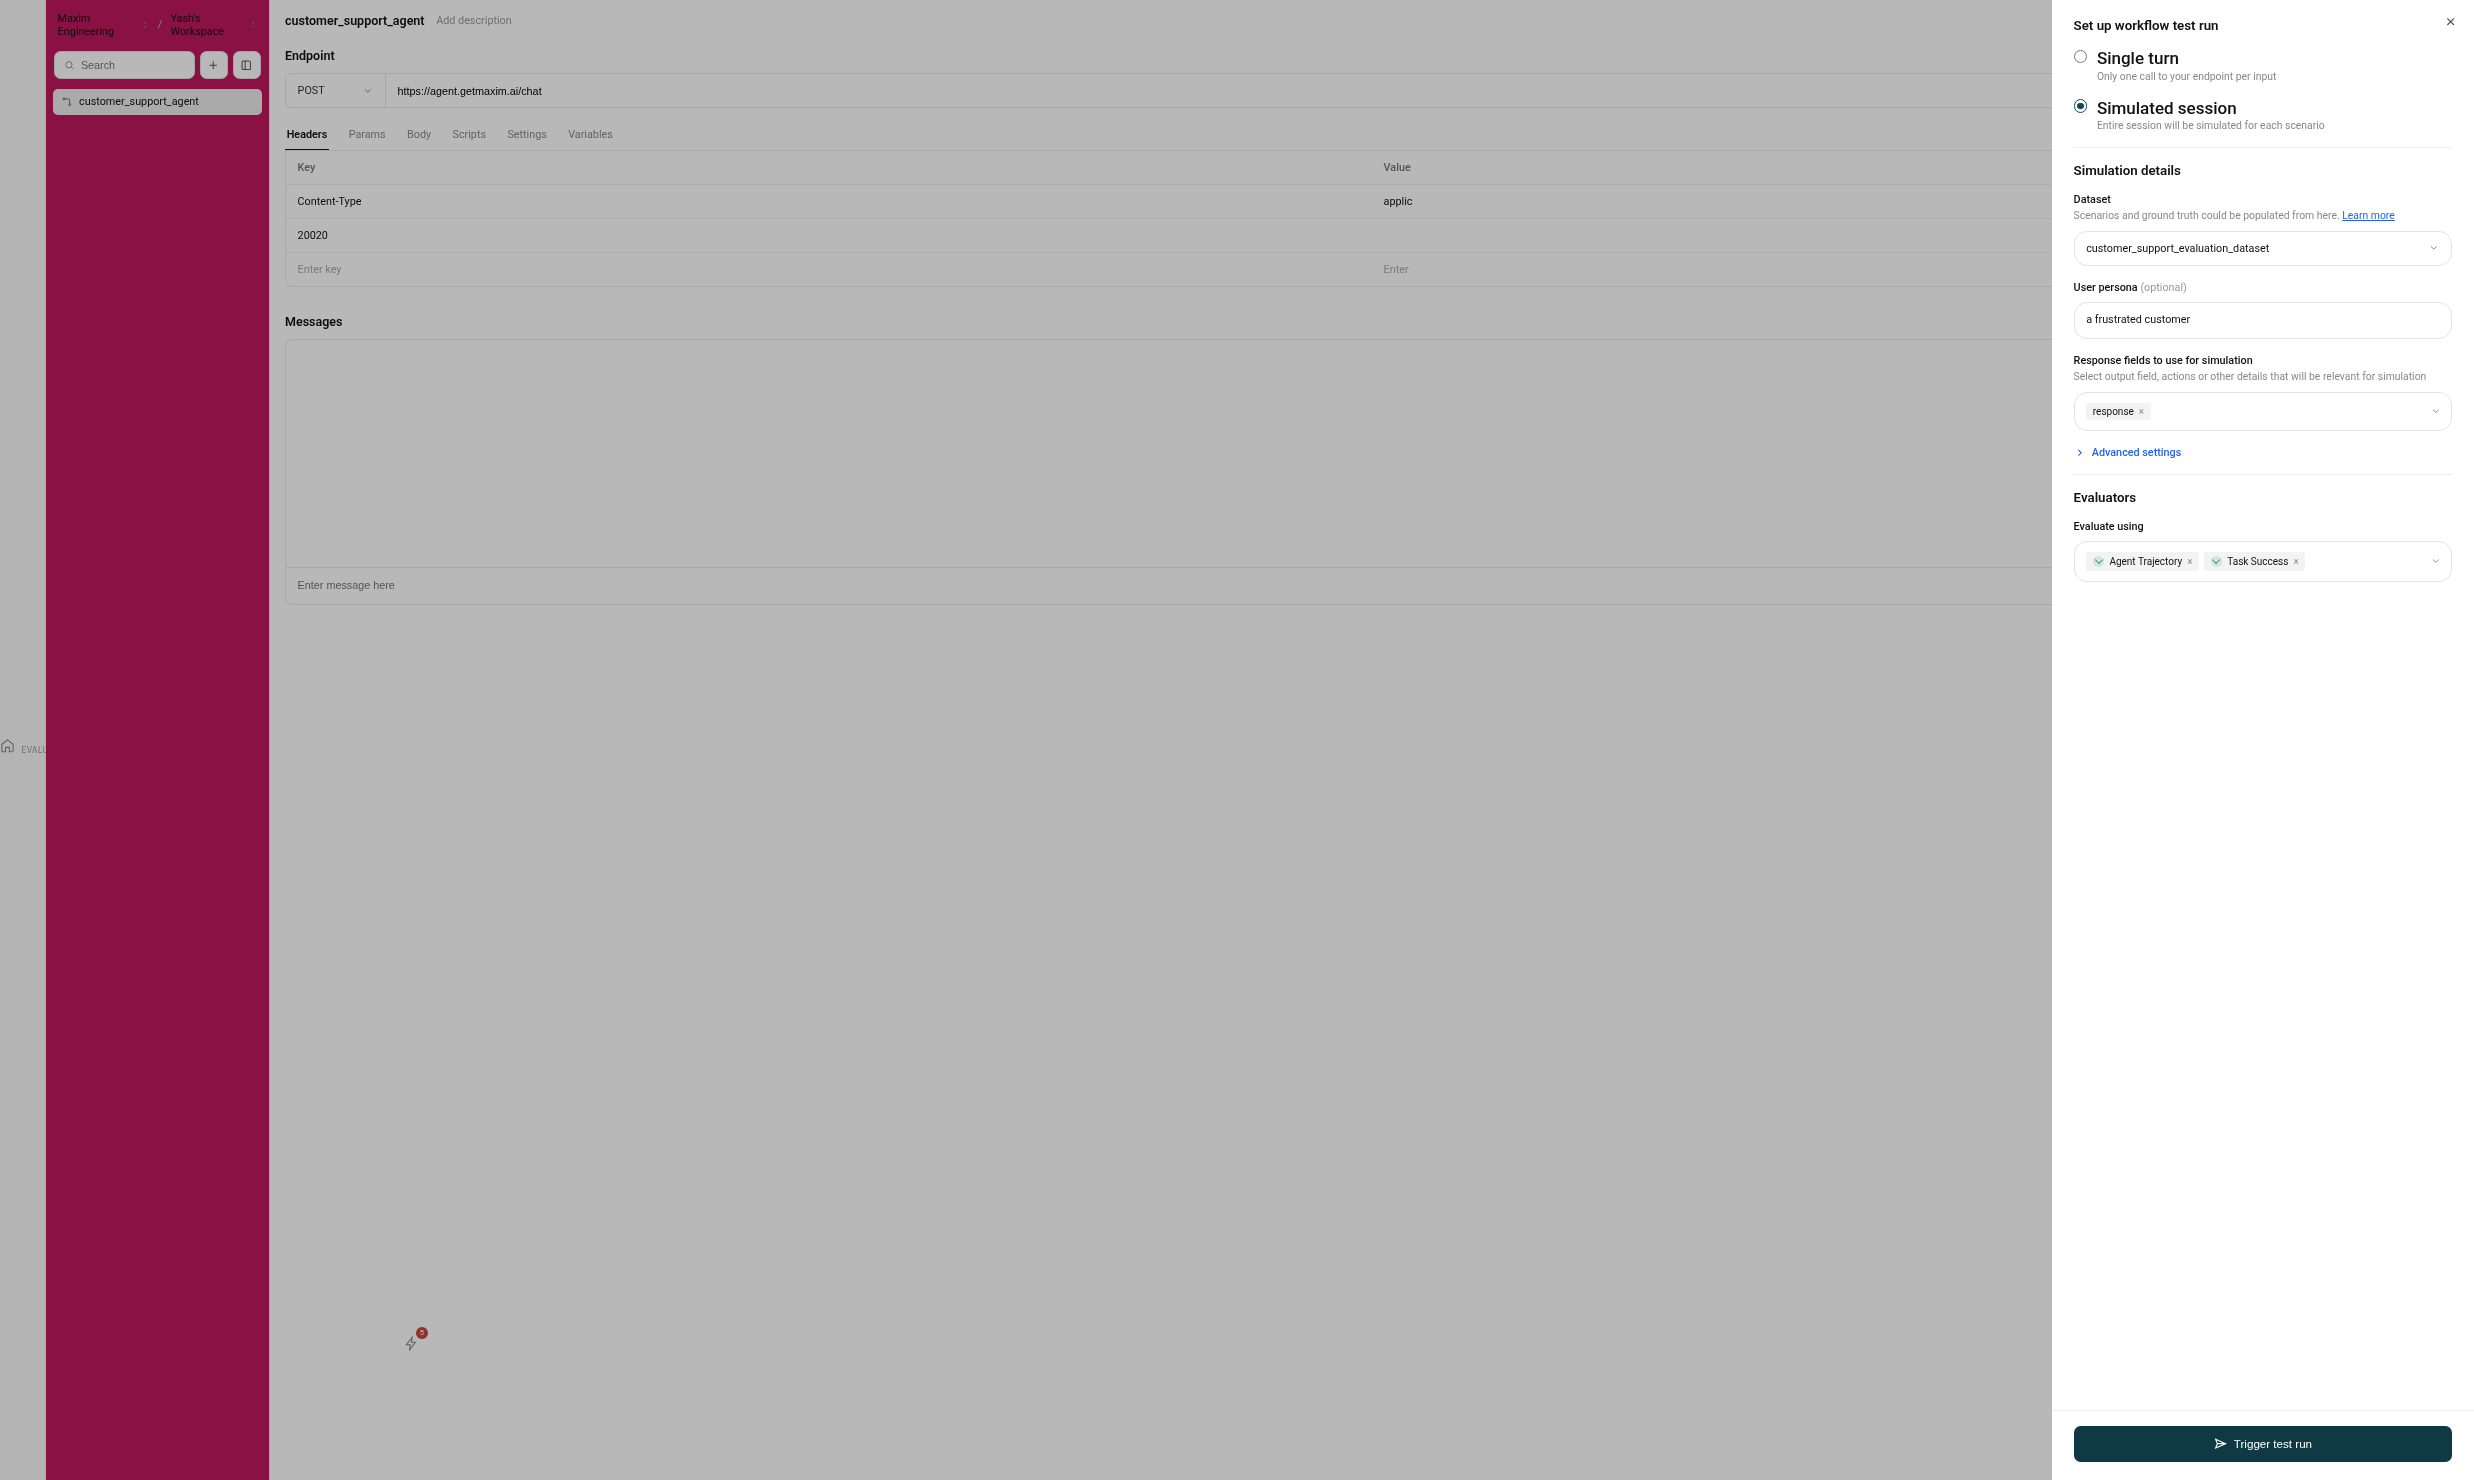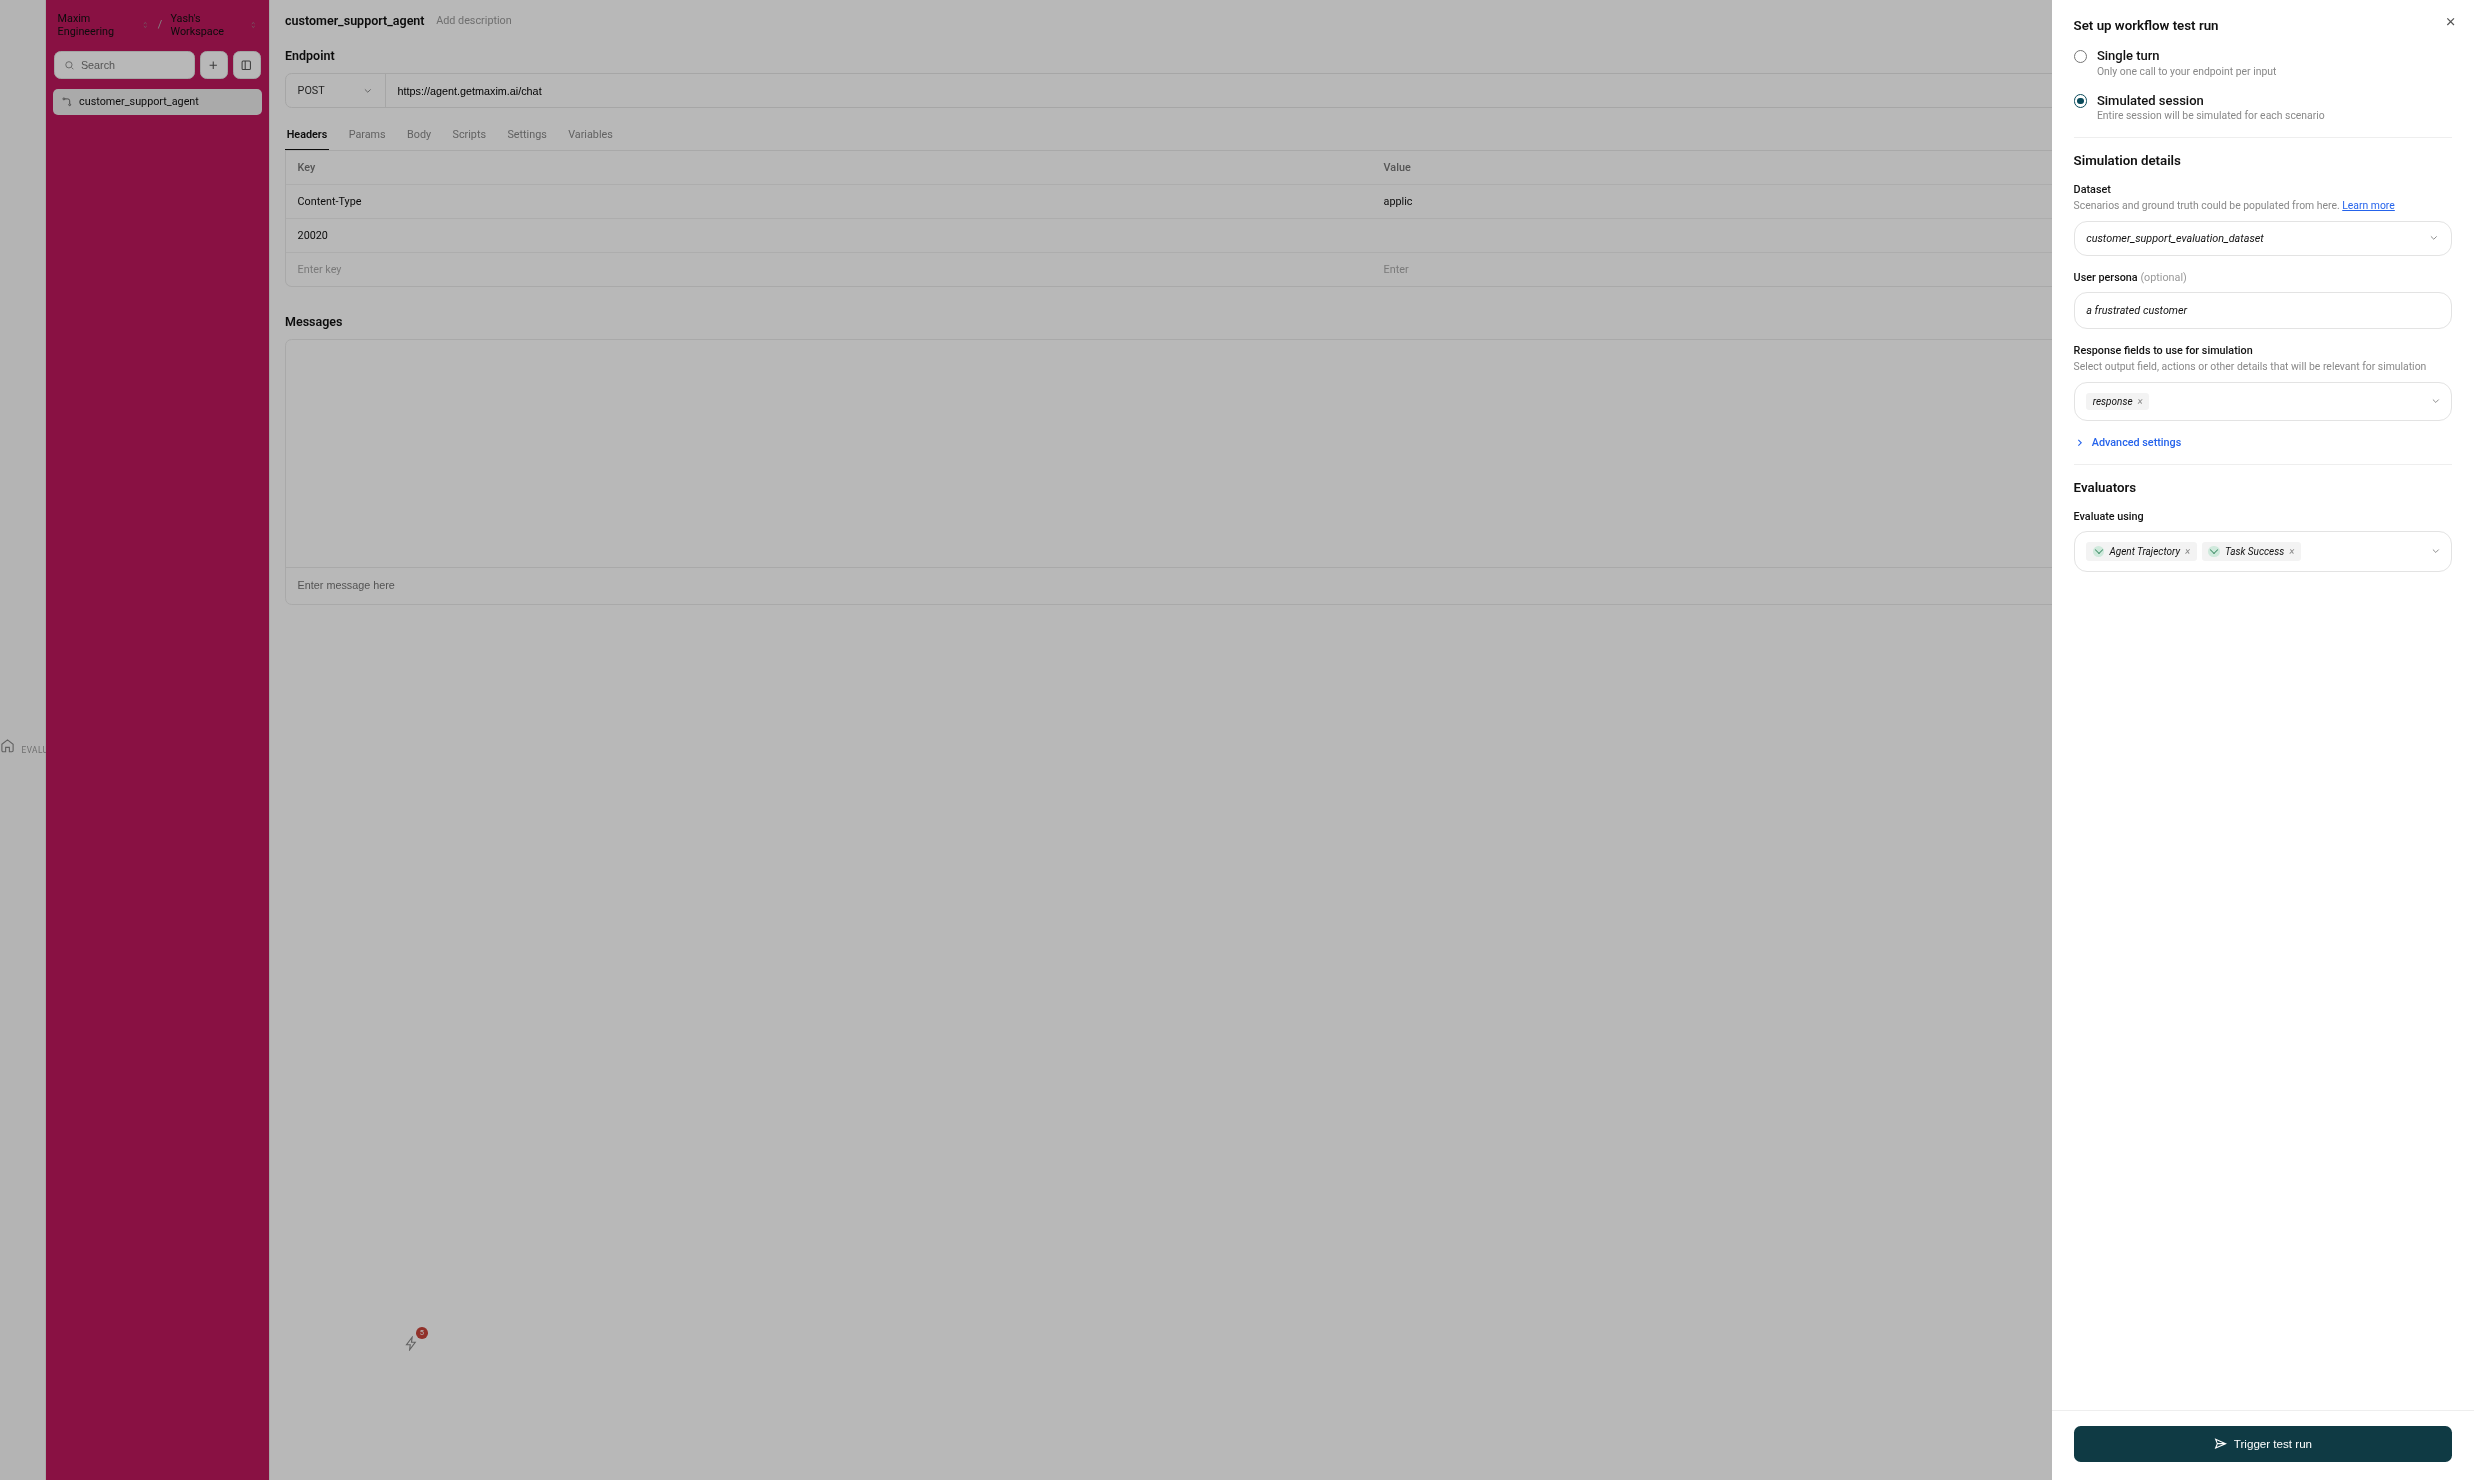--- a/index.html
+++ b/index.html
@@ -62,31 +62,31 @@
   .overlay { position:absolute; inset:0; background:rgba(0,0,0,.28); display:flex; justify-content:flex-end; }
   .drawer { width:422px; background:#fff; height:100%; display:flex; flex-direction:column; }
   .drawer-body { flex:1; overflow:auto; padding: 18px 21.6px 8.3px; }
   .drawer h2 { font-size:13.3px; font-weight:600; }
   .drawer-close { position:absolute; top:15px; right:16.6px; cursor:pointer; color:#555; }
 
   .radio-row { display:flex; gap:10px; margin:15px 0 5px; align-items:flex-start; cursor:pointer; }
   .radio { width:13.3px; height:13.3px; border-radius:50%; border:1.7px solid #777; margin-top:1.7px; flex-shrink:0; display:flex; align-items:center; justify-content:center; }
   .radio.checked { border-color:#0a4a5a; }
   .radio.checked::after { content:''; width:6.6px; height:6.6px; background:#0a4a5a; border-radius:50%; }
-  .radio-title { font-size:13px; font-weight:500; }
+  .radio-title { font-size:17px; font-weight:500; }
   .radio-sub { font-size:10.4px; color:#888; margin-top:1.7px; }
 
   .hr { height:0.8px; background:#eee; margin:15px 0; }
 
   .field-label { font-size:10.8px; font-weight:500; margin-top:15px; }
   .field-sub { font-size:10.4px; color:#888; margin-top:3.3px; }
   .field-sub a { color:#2563eb; text-decoration:underline; cursor:pointer; }
   .optional { color:#999; font-weight:400; }
 
-  .select, .textfield, .multiselect { margin-top:8.3px; border:0.8px solid #e3e3e3; border-radius:13px; padding:10px 11.6px; font-size:10.8px; display:flex; align-items:center; justify-content:space-between;font-style:italic; }
+  .select, .textfield, .multiselect { margin-top:8.3px; border:0.8px solid #e3e3e3; border-radius:13px; padding:10px 11.6px; font-size:10.8px; display:flex; align-items:flex-start; justify-content:space-between; }
   .textfield { justify-content:flex-start; min-height:37px; }
 
   .multiselect { flex-wrap:wrap; gap:5px; justify-content:flex-start; position:relative; padding-right:30px; }
   .chev-abs { position:absolute; right:10px; top:50%; transform:translateY(-50%); color:#888; }
 
   .chip { background:#f3f3f3; border-radius:3.3px; padding:3.3px 6.6px; display:inline-flex; align-items:center; gap:5px; font-size:10px; }
   .chip .x { color:#888; cursor:pointer; }
   .chip .dot { width:11.6px; height:11.6px; border-radius:50%; background:#cfe9dc; display:inline-flex; align-items:center; justify-content:center; }
   .chip .dot::after { content:''; width:5px; height:5px; border-right:1.2px solid #3a8a63; border-bottom:1.2px solid #3a8a63; transform:rotate(45deg) translate(-0.8px,-0.8px); }
 

